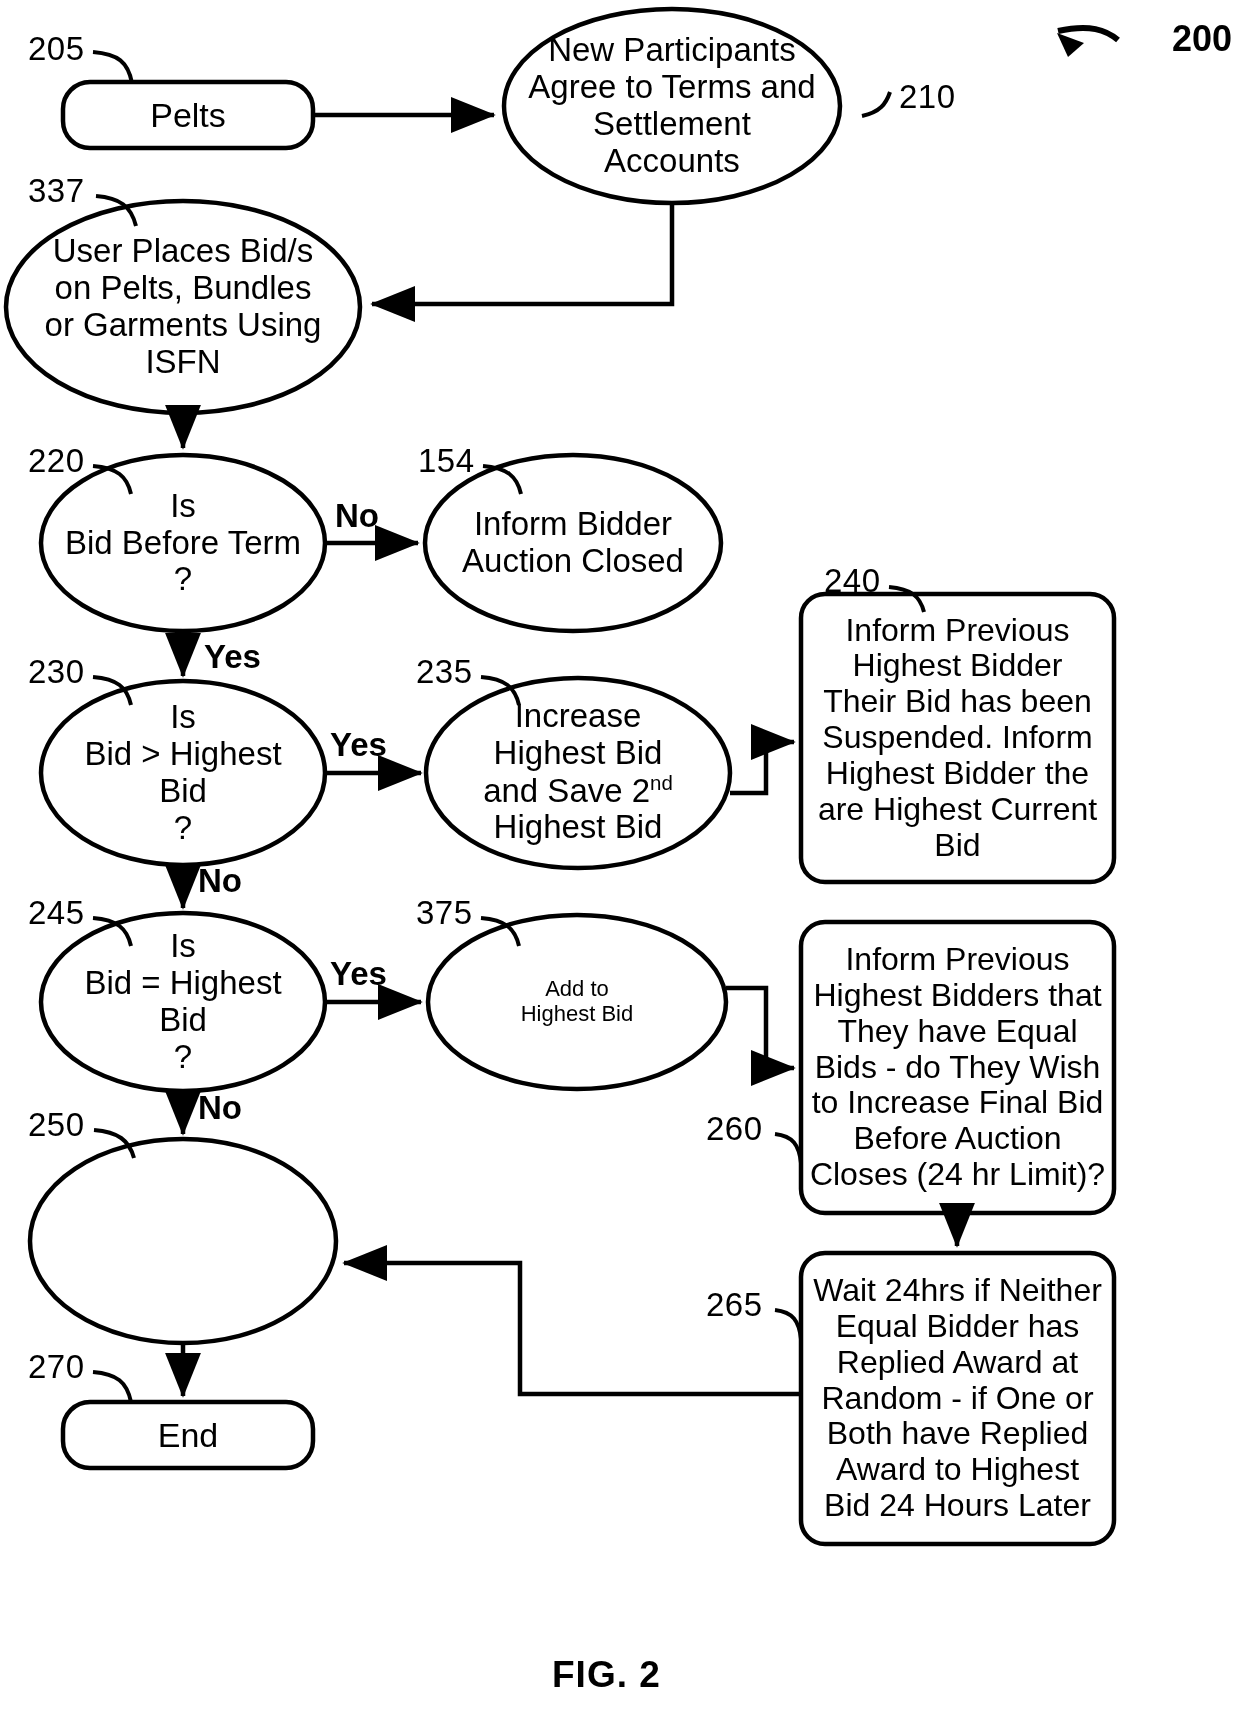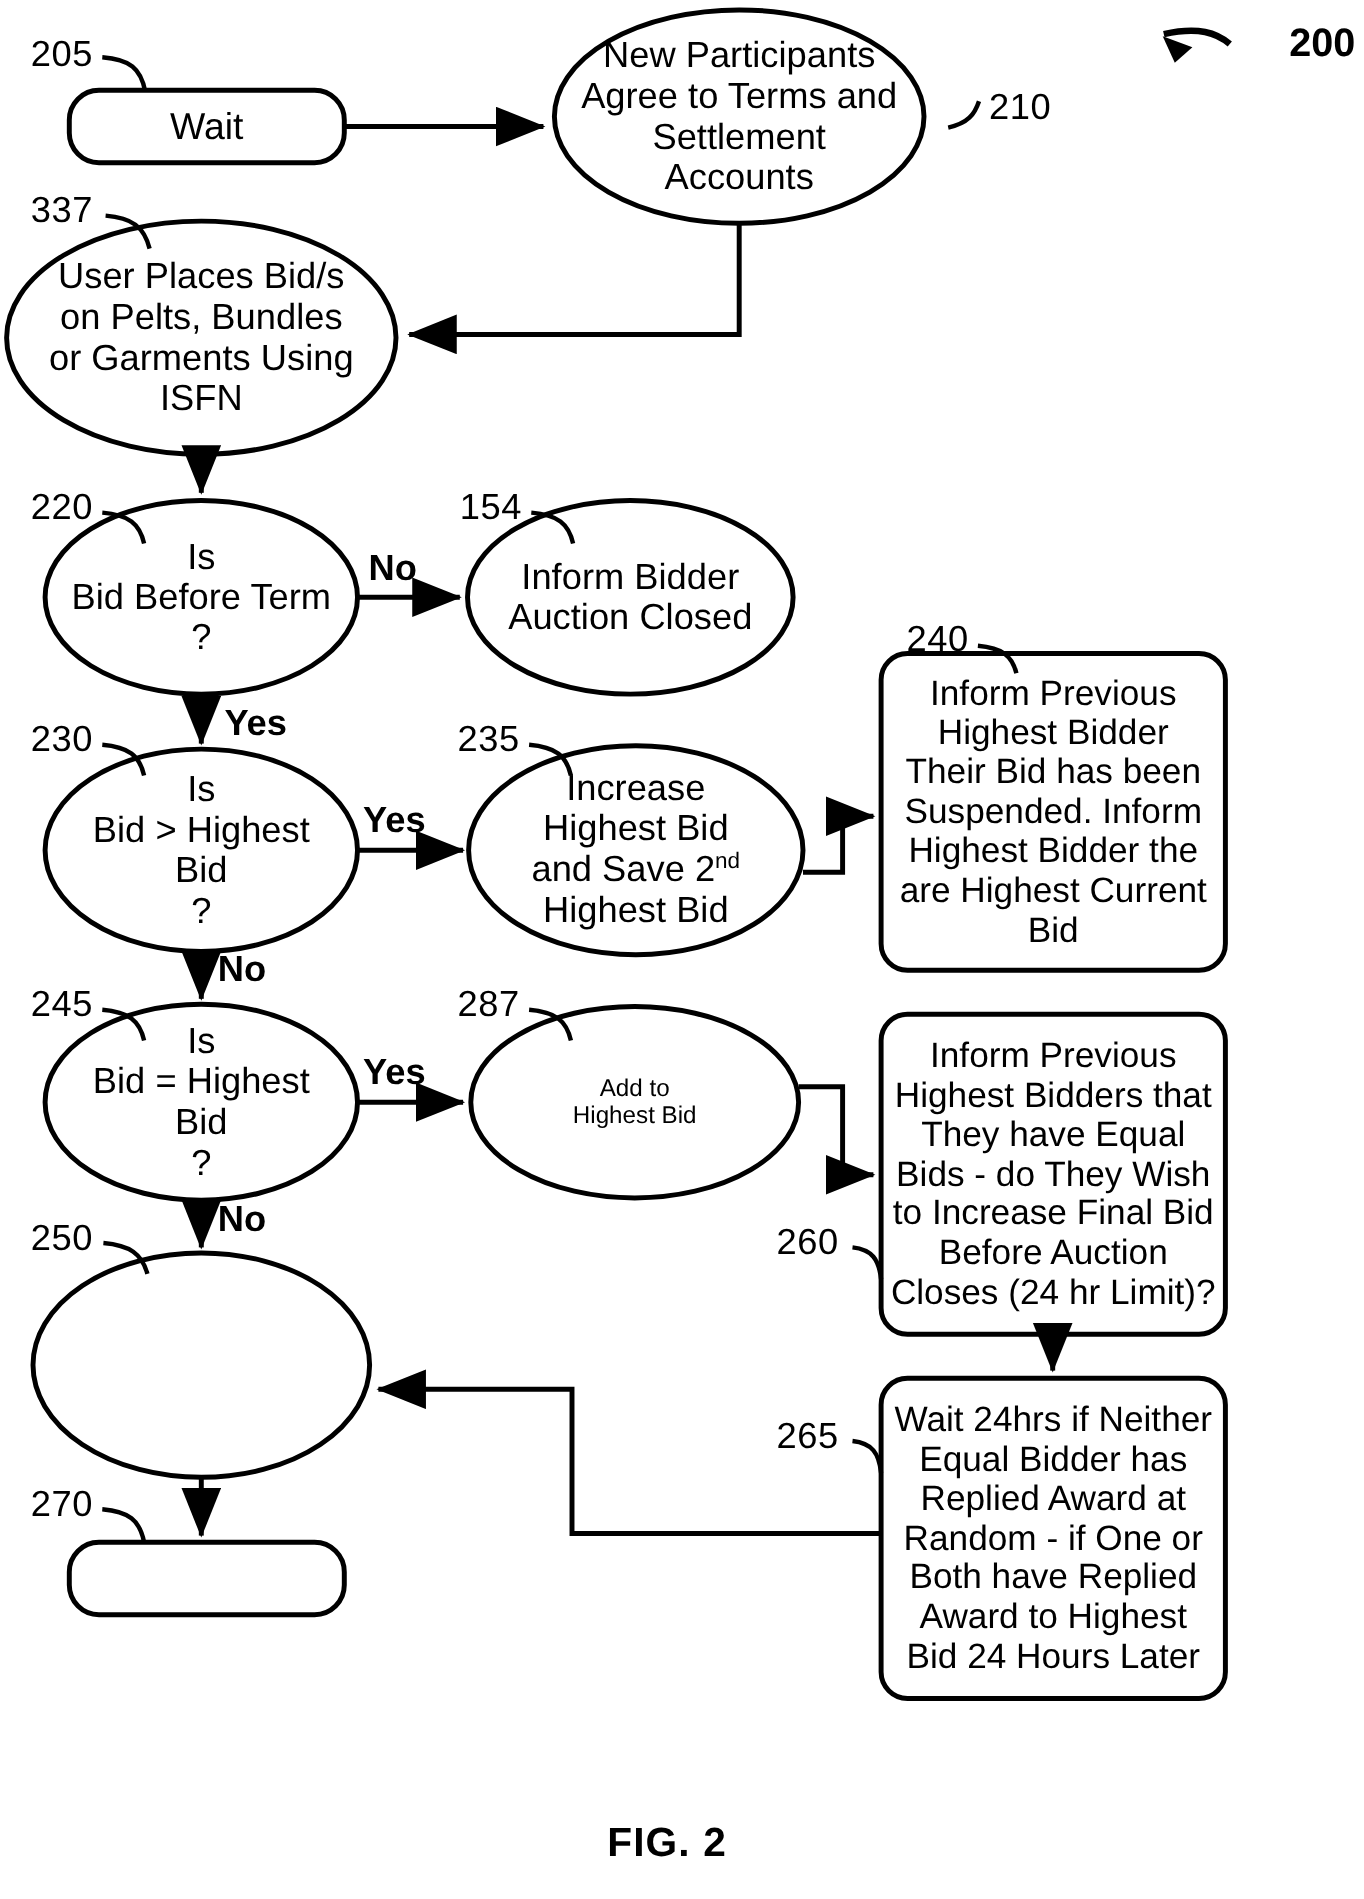--- a/index.html
+++ b/index.html
@@ -155,21 +155,21 @@
       <path d="M775,1310 C793,1312 799,1321 801,1339"></path>
       <path d="M93,1372 C117,1374 127,1382 131,1402"></path>
     </g>
 
     <g fill="none" stroke="#000" stroke-width="6">
       <path d="M1058,31 C1090,24 1106,30 1118,40"></path>
     </g>
     <path d="M1057,33 L1084,43 L1068,57 z" fill="#000"></path>
   </svg>
 
-  <div class="node-text" style="left:63px; top:82px; width:250px; height:66px; font-size:34px;">Wait</div>
+  <div class="node-text" style="left:63px; top:82px; width:250px; height:66px; font-size:34px;">Pelts</div>
 
   <div class="node-text" style="left:504px; top:14px; width:336px; height:184px; font-size:33px;">New Participants
 Agree to Terms and
 Settlement
 Accounts</div>
 
   <div class="node-text" style="left:10px; top:211px; width:346px; height:192px; font-size:33px;">User Places Bid/s
 on Pelts, Bundles
 or Garments Using
 ISFN</div>
@@ -221,31 +221,32 @@
 Closes (24 hr Limit)?</div>
 
   <div class="node-text" style="left:803px; top:1257px; width:309px; height:283px; font-size:32px;">Wait 24hrs if Neither
 Equal Bidder has
 Replied Award at
 Random - if One or
 Both have Replied
 Award to Highest
 Bid 24 Hours Later</div>
 
+  <div class="node-text" style="left:63px; top:1402px; width:250px; height:66px; font-size:34px;">End</div>
 
   <div class="ref-label" style="left:28px; top:30px;">205</div>
   <div class="ref-label" style="left:899px; top:78px;">210</div>
   <div class="ref-label" style="left:28px; top:172px;">337</div>
   <div class="ref-label" style="left:28px; top:442px;">220</div>
   <div class="ref-label" style="left:418px; top:442px;">154</div>
   <div class="ref-label" style="left:28px; top:653px;">230</div>
   <div class="ref-label" style="left:416px; top:653px;">235</div>
   <div class="ref-label" style="left:824px; top:562px;">240</div>
   <div class="ref-label" style="left:28px; top:894px;">245</div>
-  <div class="ref-label" style="left:416px; top:894px;">287</div>
+  <div class="ref-label" style="left:416px; top:894px;">375</div>
   <div class="ref-label" style="left:28px; top:1106px;">250</div>
   <div class="ref-label" style="left:706px; top:1110px;">260</div>
   <div class="ref-label" style="left:706px; top:1286px;">265</div>
   <div class="ref-label" style="left:28px; top:1348px;">270</div>
 
   <div class="edge-label" style="left:335px; top:497px;">No</div>
   <div class="edge-label" style="left:204px; top:638px;">Yes</div>
   <div class="edge-label" style="left:330px; top:726px;">Yes</div>
   <div class="edge-label" style="left:198px; top:862px;">No</div>
   <div class="edge-label" style="left:330px; top:955px;">Yes</div>

